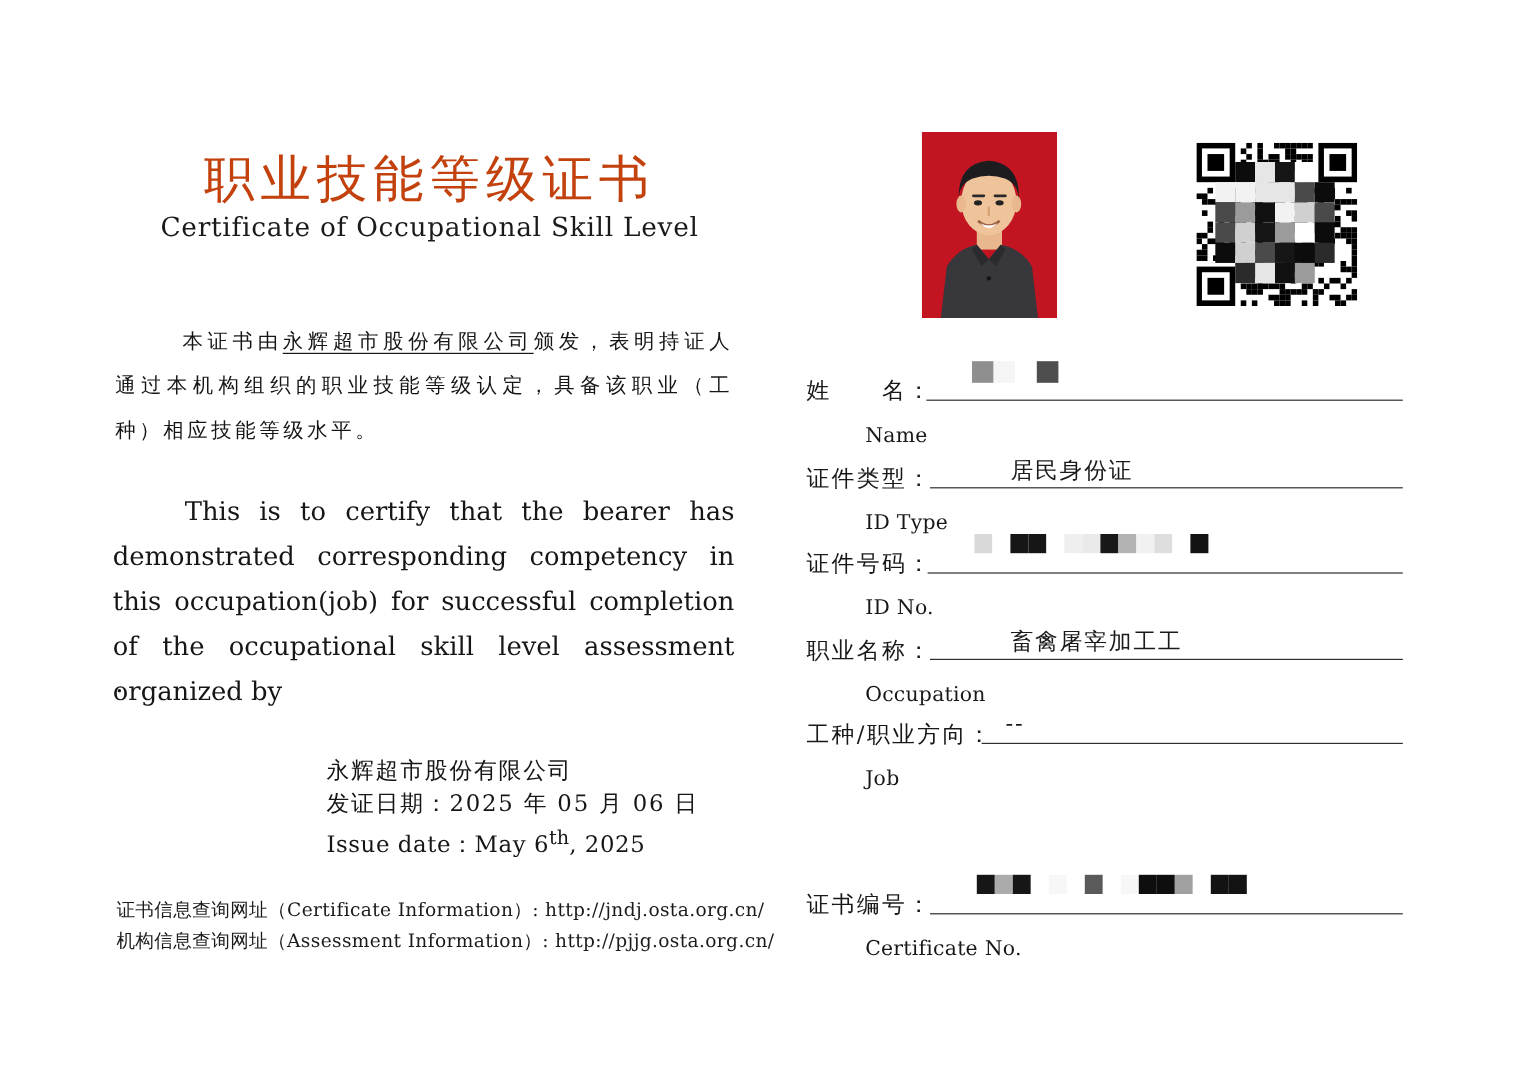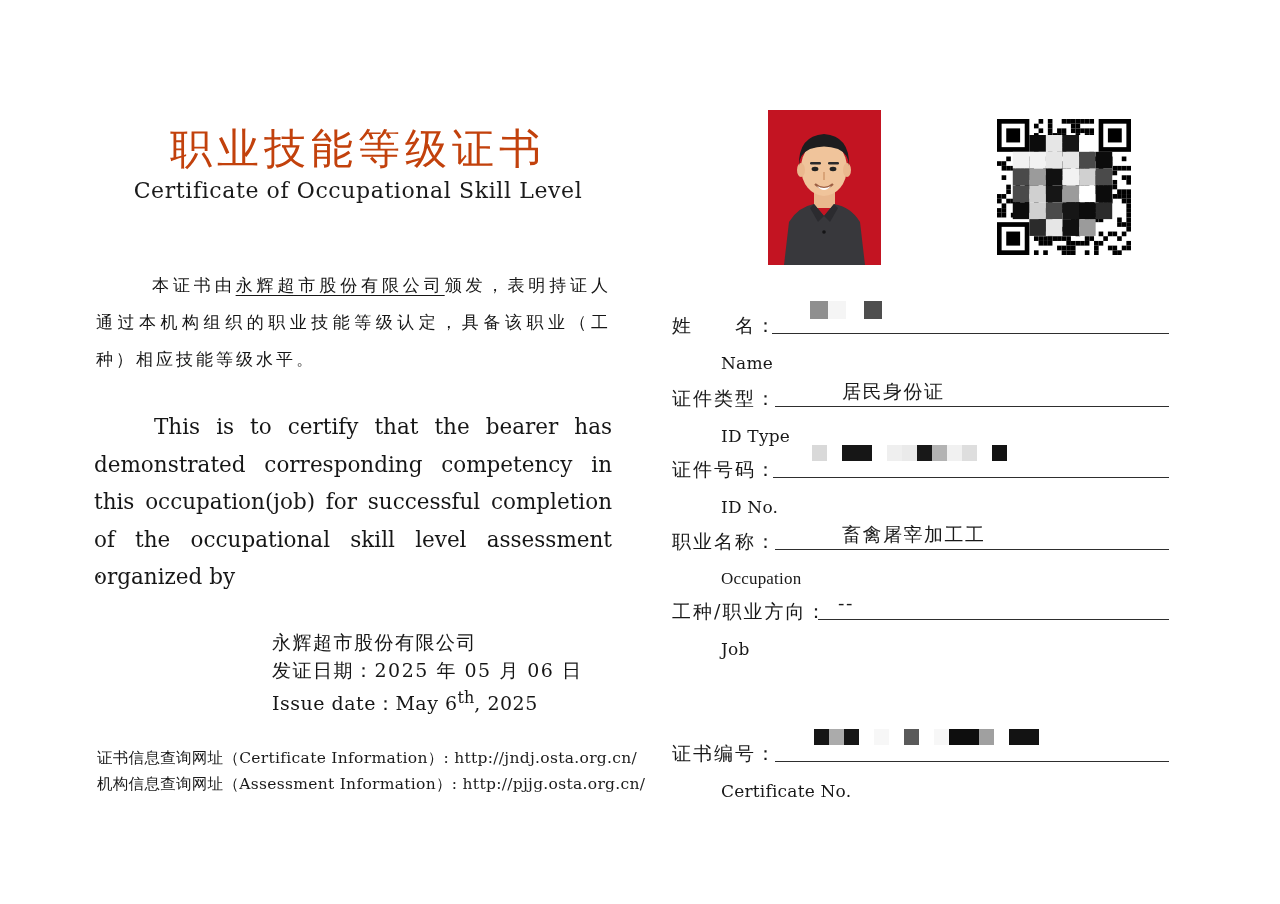--- a/index.html
+++ b/index.html
@@ -43,21 +43,21 @@
   .row .en  { position:absolute; left:676px; top:40px; font-size:17px; letter-spacing:0.2px; color:#181818; white-space:nowrap;margin-left:45px; }
   .row .line{ position:absolute; top:20px; height:0; border-bottom:1.6px solid #2e2e2e; }
   .row .val { position:absolute; top:-7px; font-size:19px; letter-spacing:1.5px; color:#1a1a1a; white-space:nowrap; }
   .row .blocks { position:absolute; top:-12px; display:flex; }
   .row .blocks span { display:block; width:15px; height:16px; }
   .row.r0 .blocks span { width:18px; height:18px; }
 
   .r0 { top:313px; } .r0 .line { left:772px; width:397px; }
   .r1 { top:386px; } .r1 .line { left:775px; width:394px; } .r1 .val { left:842px; }
   .r2 { top:457px; } .r2 .line { left:773px; width:396px; }
-  .r3 { top:529px;font-family:Liberation Serif, serif; } .r3 .line { left:775px; width:394px; } .r3 .val { left:842px; }
+  .r3 { top:529px; } .r3 .line { left:775px; width:394px; } .r3 .val { left:842px; }
   .r4 { top:599px; } .r4 .line { left:818px; width:351px; } .r4 .val { left:838px; }
   .r5 { top:669px; } .r5 .line { left:805px; width:364px; } .r5 .val { left:812px; }
   .r6 { top:741px; } .r6 .line { left:775px; width:394px; }
   .r0 .blocks { left:810px; } .r2 .blocks { left:812px; } .r6 .blocks { left:814px; }
 </style>
 </head>
 <body>
 
 <div class="cert">
 

